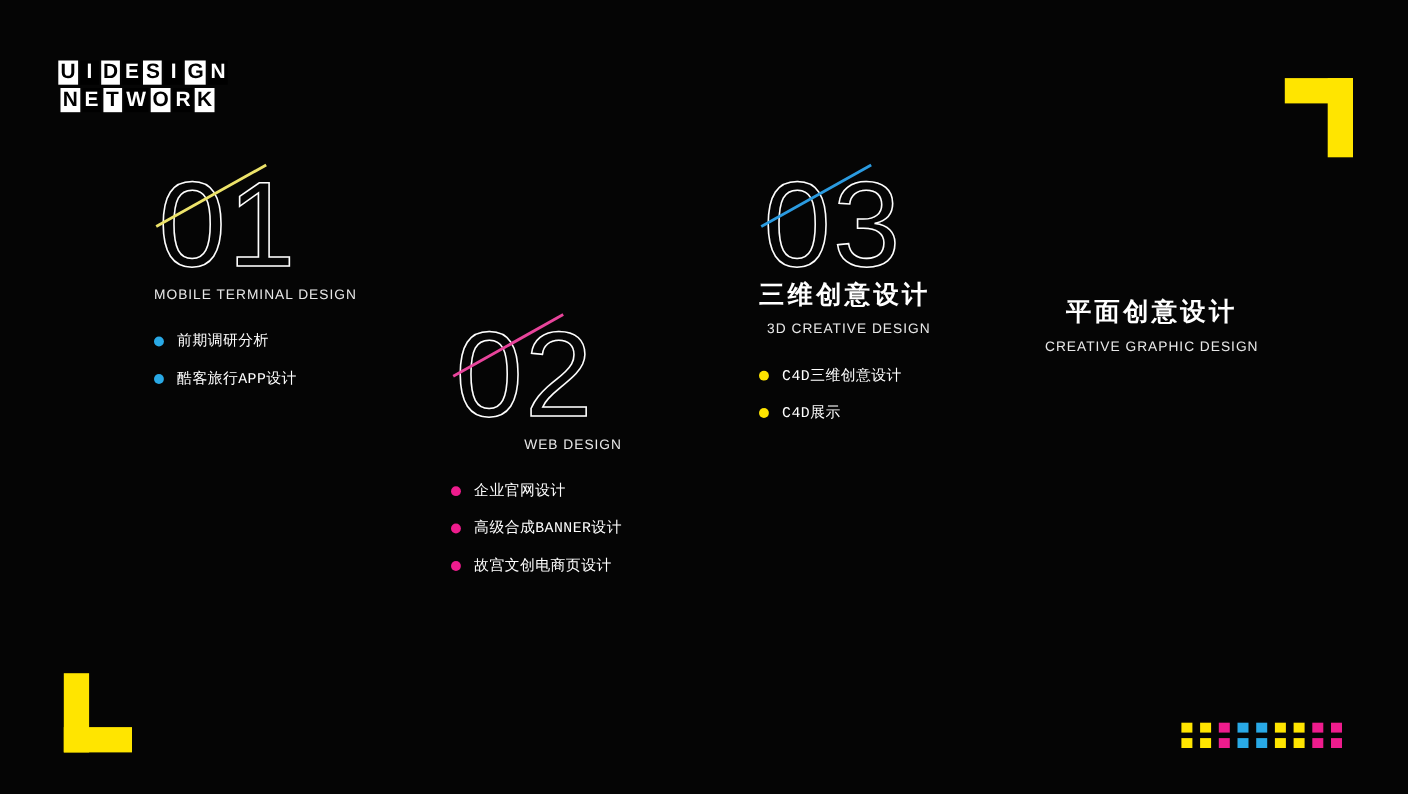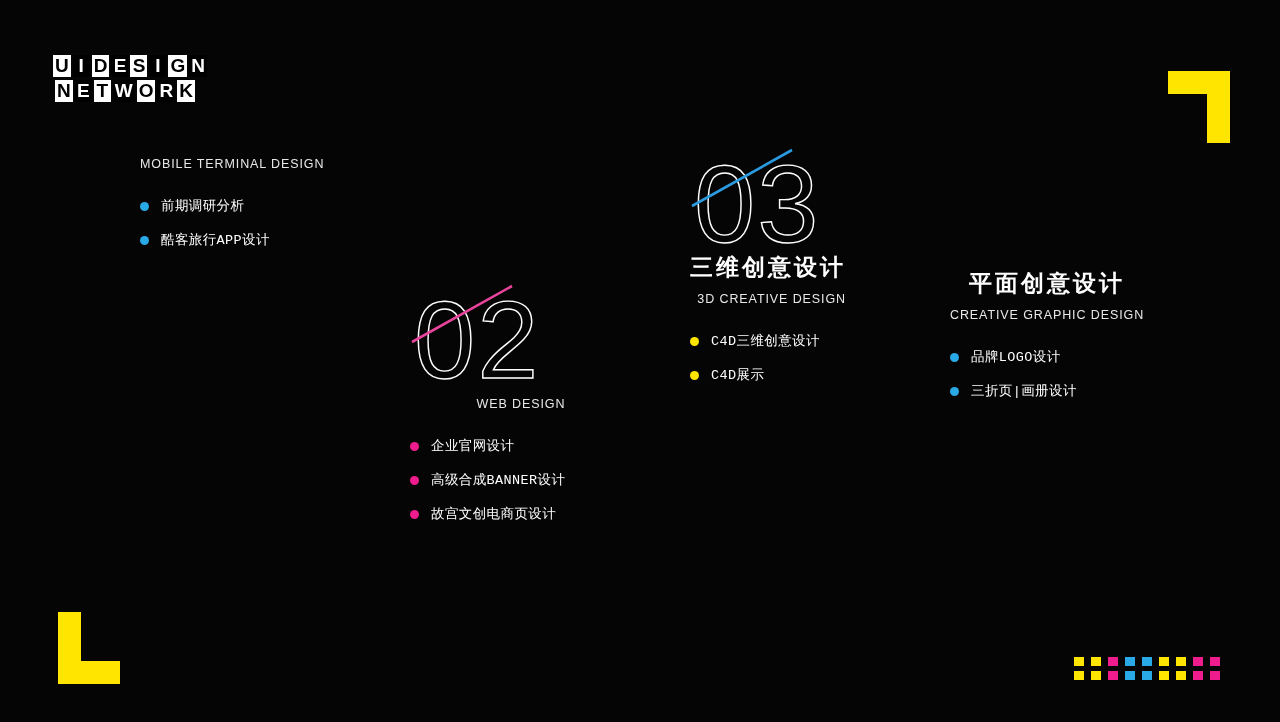--- a/index.html
+++ b/index.html
@@ -214,20 +214,28 @@
       <span class="dot" style="background: rgb(41, 169, 230);"></span>
       <span class="dot" style="background: rgb(41, 169, 230);"></span>
       <span class="dot" style="background: rgb(255, 229, 0);"></span>
       <span class="dot" style="background: rgb(255, 229, 0);"></span>
       <span class="dot" style="background: rgb(238, 28, 141);"></span>
       <span class="dot" style="background: rgb(238, 28, 141);"></span>
     </div>
   </div>
 
 <div class="section" id="sec0" style="left:140px; top:148px;">
+    <div class="num-wrap">
+      <svg class="num-svg" width="190" height="108" viewBox="0 0 190 108">
+        <text x="4" y="94" fill="none" stroke="#ffffff" stroke-width="1.4" font-size="110" font-family="&quot;Liberation Sans&quot;, &quot;DejaVu Sans&quot;, sans-serif" letter-spacing="2">01</text>
+      </svg>
+      <svg class="slash" width="190" height="108" viewBox="0 0 190 108">
+        <line x1="2" y1="58" x2="102" y2="2" stroke="#EDE36A" stroke-width="2.6"></line>
+      </svg>
+    </div>
     <div class="sec-sub">MOBILE TERMINAL DESIGN</div>
     <ul class="bullets">
       <li class="bullet-item">
         <span class="bullet-dot" style="background: rgb(41, 169, 230);"></span>
         <span class="bullet-text">前期调研分析</span>
       </li>
       <li class="bullet-item">
         <span class="bullet-dot" style="background: rgb(41, 169, 230);"></span>
         <span class="bullet-text">酷客旅行APP设计</span>
       </li>
@@ -276,23 +284,13 @@
       </li>
       <li class="bullet-item">
         <span class="bullet-dot" style="background: rgb(255, 229, 0);"></span>
         <span class="bullet-text">C4D展示</span>
       </li>
     </ul>
   </div>
 <div class="section" id="sec3" style="left:950px; top:268px;">
     <div class="sec-title">平面创意设计</div>
     <div class="sec-sub">CREATIVE GRAPHIC DESIGN</div>
-    <ul class="bullets">
-      <li class="bullet-item">
-        <span class="bullet-dot" style="background: rgb(41, 169, 230);"></span>
-        <span class="bullet-text">品牌LOGO设计</span>
-      </li>
-      <li class="bullet-item">
-        <span class="bullet-dot" style="background: rgb(41, 169, 230);"></span>
-        <span class="bullet-text">三折页|画册设计</span>
-      </li>
-    </ul>
   </div>
 
 </body></html>

